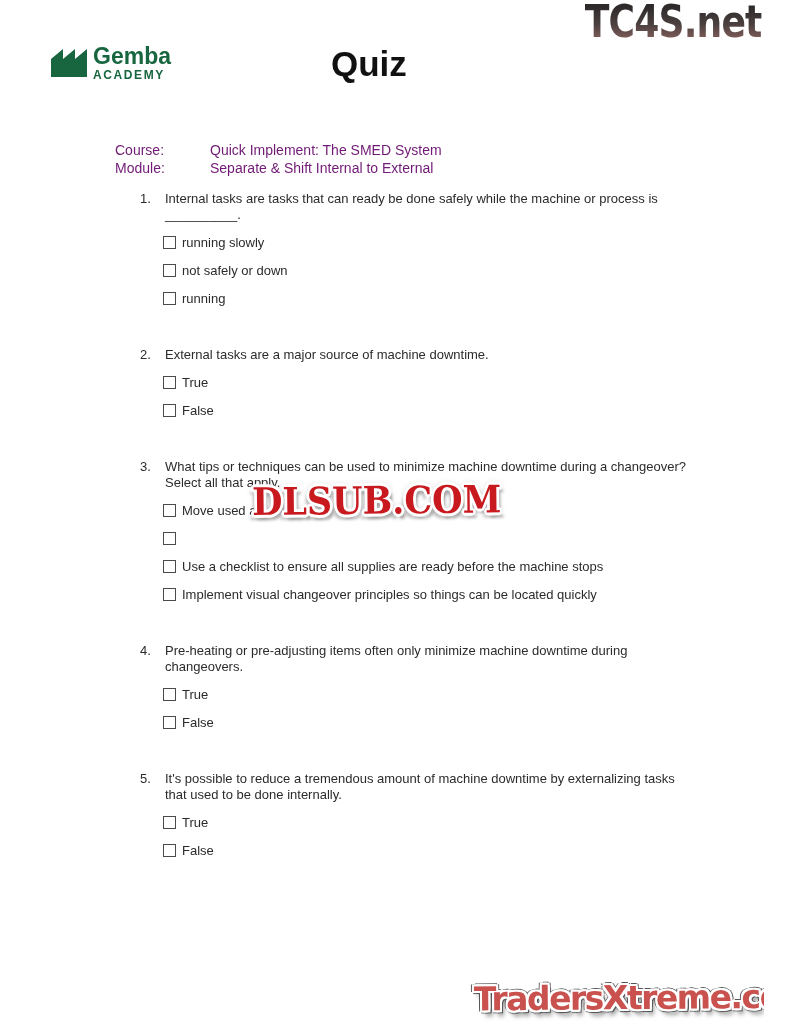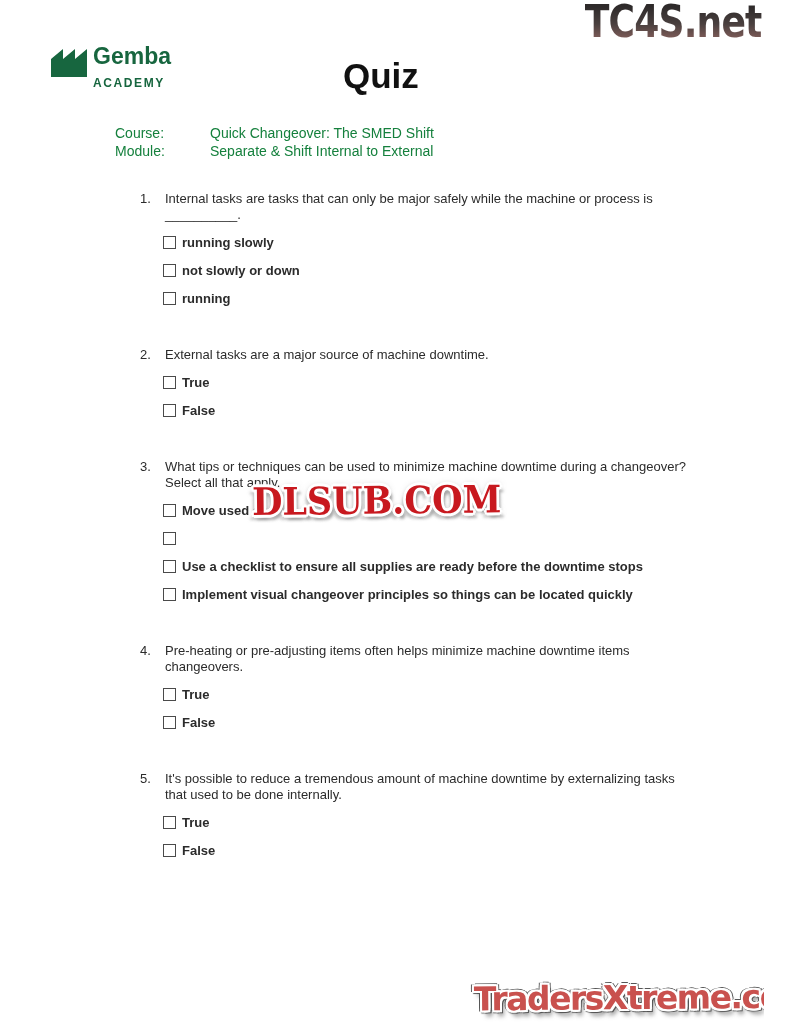--- a/index.html
+++ b/index.html
@@ -26,26 +26,26 @@
     font-size: 23px;
     font-weight: bold;
     color: #17663f;
     letter-spacing: 0px;
   }
   .logo-sub {
     font-size: 12px;
     font-weight: bold;
     color: #17663f;
     letter-spacing: 1.6px;
-    margin-top: 9px;
+    margin-top: 1px;
   }
   .page-title {
     position: absolute;
     left: 331px; top: 44px;
-    margin: 12px;
+    margin: 0;
     font-size: 35px;
     font-weight: bold;
     color: #111111;
     letter-spacing: 0px;
   }
 
   
   .wm-tc4s {
     position: absolute;
     top: 0px; right: 2px;
@@ -95,24 +95,24 @@
       -2px 0 0 #ffffff, 2px 0 0 #ffffff, 0 -2px 0 #ffffff, 0 2px 0 #ffffff,
       -2px -2px 0 #ffffff, 2px 2px 0 #ffffff, -2px 2px 0 #ffffff, 2px -2px 0 #ffffff,
       -3px 1px 0 #555555, 3px 3px 0 #555555, 1px -3px 0 #555555, -1px 3px 1px #555555,
       3px -2px 0 #555555, -3px -2px 0 #555555,
       4px 6px 4px rgba(80,80,80,0.55);
   }
 
   
   .meta {
     position: absolute;
-    left: 115px; top: 124px;
+    left: 115px; top: 141px;
     font-size: 14px;
     line-height: 18px;
-    color: #15803d;
+    color: #701a75;
   }
   .meta-row { display: flex; }
   .meta-label { width: 95px; }
 
   
   .questions {
     position: absolute;
     left: 140px; top: 191px;
     width: 560px;
     font-size: 13px;
@@ -133,21 +133,21 @@
   }
   .option:last-child { margin-bottom: 0; }
   .checkbox {
     flex: 0 0 13px;
     width: 13px; height: 13px;
     border: 1px solid #4a4a4a;
     background: #ffffff;
     margin-right: 6px;
     box-sizing: border-box;
   }
-  .opt-label { white-space: nowrap; font-weight: bold; }
+  .opt-label { white-space: nowrap; }
 </style>
 </head>
 <body>
 
 <div class="page">
 
   <div class="logo">
     <svg width="40" height="34" viewBox="0 0 40 34">
       <polygon points="1,32 1,14 13,4 13,14 25,4 25,14 37,4 37,32" fill="#17663f"></polygon>
     </svg>
@@ -157,42 +157,42 @@
     </div>
   </div>
 
   <h1 class="page-title">Quiz</h1>
 
   <div class="wm-tc4s">TC4S.net</div>
 
   <div class="meta">
     <div class="meta-row">
       <span class="meta-label">Course:</span>
-      <span class="meta-value">Quick Changeover: The SMED Shift</span>
+      <span class="meta-value">Quick Implement: The SMED System</span>
     </div>
     <div class="meta-row">
       <span class="meta-label">Module:</span>
       <span class="meta-value">Separate &amp; Shift Internal to External</span>
     </div>
   </div>
 
   <div class="questions" id="questions">
       <div class="question">
         <div class="q-row">
           <div class="q-num">1.</div>
-          <div class="q-text">Internal tasks are tasks that can only be major safely while the machine or process is __________.</div>
+          <div class="q-text">Internal tasks are tasks that can ready be done safely while the machine or process is __________.</div>
         </div>
         <div class="options">
           <div class="option">
             <span class="checkbox"></span>
             <span class="opt-label">running slowly</span>
           </div>
           <div class="option">
             <span class="checkbox"></span>
-            <span class="opt-label">not slowly or down</span>
+            <span class="opt-label">not safely or down</span>
           </div>
           <div class="option">
             <span class="checkbox"></span>
             <span class="opt-label">running</span>
           </div>
         </div>
       </div>
       <div class="question">
         <div class="q-row">
           <div class="q-num">2.</div>
@@ -217,32 +217,32 @@
         <div class="options">
           <div class="option">
             <span class="checkbox"></span>
             <span class="opt-label">Move used an</span>
           </div>
           <div class="option">
             <span class="checkbox"></span>
           </div>
           <div class="option">
             <span class="checkbox"></span>
-            <span class="opt-label">Use a checklist to ensure all supplies are ready before the downtime stops</span>
+            <span class="opt-label">Use a checklist to ensure all supplies are ready before the machine stops</span>
           </div>
           <div class="option">
             <span class="checkbox"></span>
             <span class="opt-label">Implement visual changeover principles so things can be located quickly</span>
           </div>
         </div>
       </div>
       <div class="question">
         <div class="q-row">
           <div class="q-num">4.</div>
-          <div class="q-text">Pre-heating or pre-adjusting items often helps minimize machine downtime items changeovers.</div>
+          <div class="q-text">Pre-heating or pre-adjusting items often only minimize machine downtime during changeovers.</div>
         </div>
         <div class="options">
           <div class="option">
             <span class="checkbox"></span>
             <span class="opt-label">True</span>
           </div>
           <div class="option">
             <span class="checkbox"></span>
             <span class="opt-label">False</span>
           </div>

